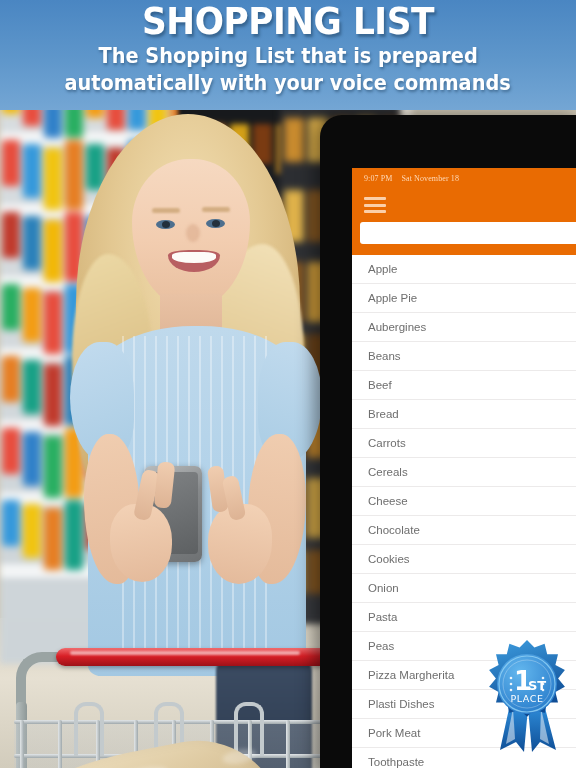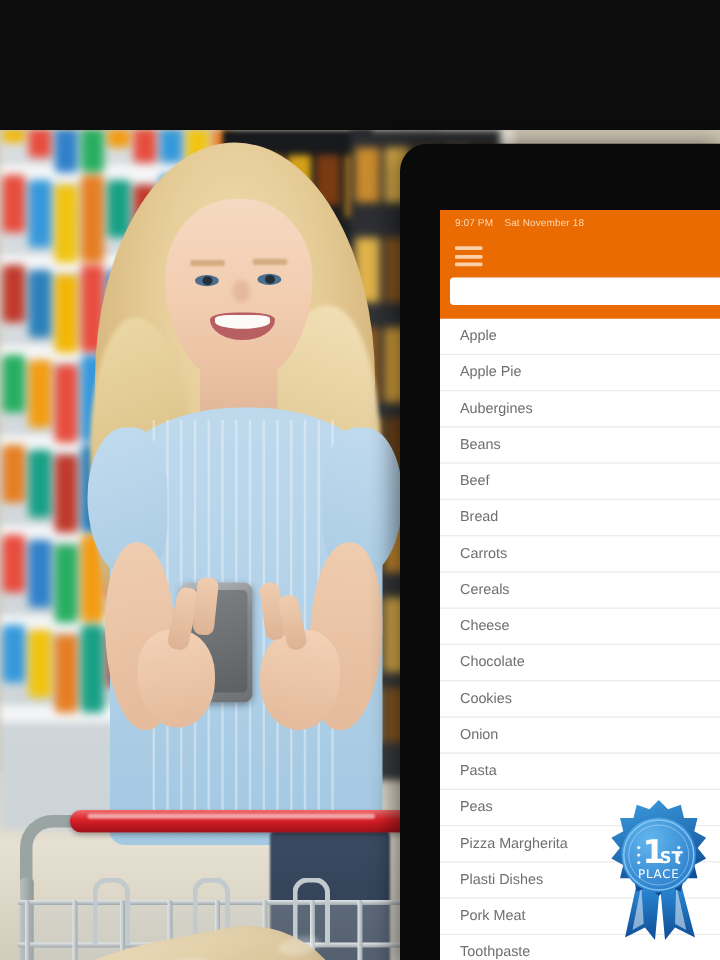--- a/index.html
+++ b/index.html
@@ -142,21 +142,21 @@
     background:#0a0a0a;border-radius:22px 0 0 0;
     box-shadow:-6px 0 18px rgba(0,0,0,0.45);
     z-index:30;overflow:hidden;
   }
   .tablet-screen{
     position:absolute;left:32px;top:53px;right:0;bottom:0;
     background:#ffffff;overflow:hidden;
   }
   .app-header{background:#e96b02;padding:0;}
   .status-bar{height:20px;display:flex;align-items:center;padding-left:12px;gap:9px;}
-  .status-text{font-size:8px;color:#ffd9b8;font-family:Liberation Sans, sans-serif;letter-spacing:0.1px;}
+  .status-text{font-size:8px;color:#ffd9b8;font-family:Liberation Serif, serif;letter-spacing:0.1px;}
   .nav-bar{height:34px;display:flex;align-items:center;padding-left:12px;}
   .hamburger{width:22px;height:16px;display:flex;flex-direction:column;justify-content:space-between;cursor:pointer;}
   .hamburger span{display:block;height:3px;width:100%;background:#fbcfa8;border-radius:1px;}
   .search-wrap{padding:0 0 0 8px;background:#e96b02;}
   .search-field{
     height:22px;background:#ffffff;border-radius:3px;border:none;outline:none;
     width:100%;box-sizing:border-box;padding:0 8px;font-size:11px;color:#444;
     font-family:"Liberation Sans",sans-serif;display:block;
   }
   .search-pad{height:11px;background:#e96b02;}
@@ -481,14 +481,21 @@
         <circle cx="59" cy="40" r="1.3"></circle>
           <circle cx="59" cy="46" r="1.3"></circle>
           <circle cx="59" cy="52" r="1.3"></circle>
       </g>
       <text x="39" y="52" text-anchor="middle" font-family="DejaVu Sans, sans-serif" font-size="26" font-weight="bold" fill="#ffffff">1</text>
       <text x="53" y="52" text-anchor="middle" font-family="DejaVu Sans, sans-serif" font-size="13" font-weight="bold" fill="#ffffff">ST</text>
       <text x="43" y="64" text-anchor="middle" font-family="DejaVu Sans, sans-serif" font-size="9.5" letter-spacing="0.6" fill="#ffffff">PLACE</text>
     </svg>
   </div>
 
+  <div class="banner">
+    <div class="banner-inner">
+      <div class="banner-title">SHOPPING LIST</div>
+      <div class="banner-sub">The Shopping List that is prepared</div>
+      <div class="banner-sub">automatically with your voice commands</div>
+    </div>
+  </div>
 
 </div>
 
 </body></html>

